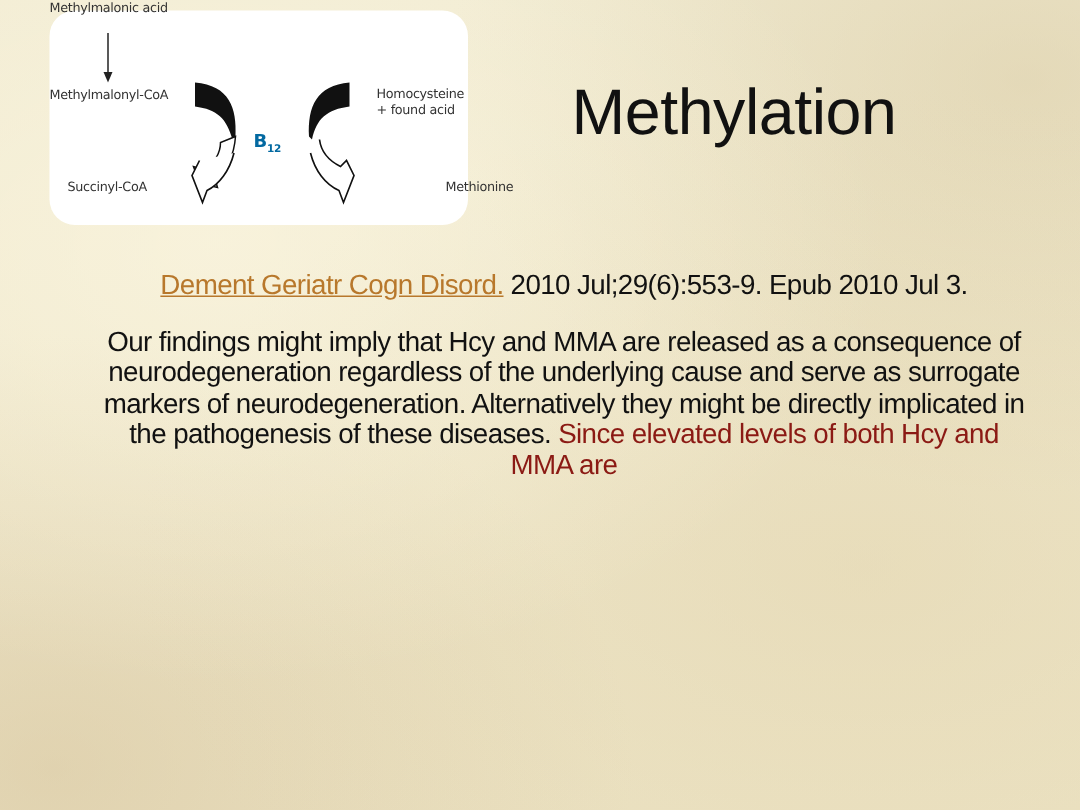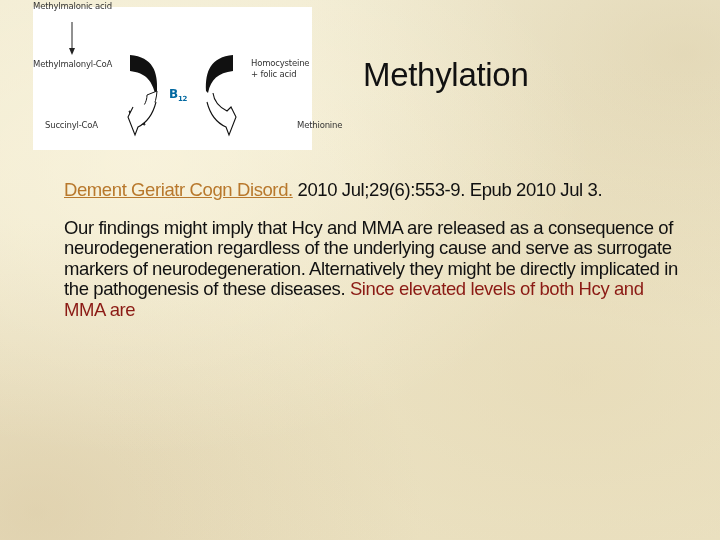--- a/index.html
+++ b/index.html
@@ -11,38 +11,39 @@
       radial-gradient(ellipse at 80% 70%, rgba(225,210,170,0.45) 0%, rgba(225,210,170,0) 60%),
       radial-gradient(ellipse at 95% 10%, rgba(215,200,160,0.5) 0%, rgba(215,200,160,0) 40%),
       radial-gradient(ellipse at 5% 95%, rgba(210,190,150,0.45) 0%, rgba(210,190,150,0) 40%),
       linear-gradient(180deg, #f1ebd2 0%, #ece3c4 100%);
     font-family: "Liberation Sans", sans-serif;
     color: #111;
   }
   .figure {
     position: absolute; left: 33px; top: 7px; width: 279px; height: 143px;
     background: #ffffff;
+    border-radius: 17px;
   }
   .figure svg { position: absolute; left: 0; top: 0; }
   .fig-label {
     position: absolute; font-family: "DejaVu Sans", sans-serif;
     font-size: 8.5px; color: #333; line-height: 10px; white-space: nowrap;
     letter-spacing: -0.2px;
   }
   .title {
-    position: absolute; left: 363px; top: 50px;
-    font-size: 33px; color: #111; font-family: "Liberation Sans", sans-serif;
+    position: absolute; left: 381px; top: 50px;
+    font-size: 43px; color: #111; font-family: "Liberation Sans", sans-serif;
     letter-spacing: -0.3px; line-height: 50px; white-space: nowrap;
   }
   .content {
     position: absolute; left: 48px; top: 180px; width: 640px;
     font-size: 18.5px; line-height: 20.5px; letter-spacing: -0.4px;
     font-family: "Liberation Sans", sans-serif;
   }
-  .para { margin: 0 0 16px 16px; }
+  .para { margin: 0 0 16px 16px; text-align: center; }
   .para.citation { margin-bottom: 17px; }
   .para.headline { font-weight: bold; margin-bottom: 16px; }
   .journal-link { color: #b8782c; text-decoration: underline; cursor: pointer; }
   .highlight-red { color: #8b1a14; }
 </style>
 </head>
 <body>
 
 <div class="figure">
   <svg width="279" height="143" viewBox="0 0 279 143">
@@ -54,21 +55,21 @@
     <path d="M124,84 C123,98 118,106 110,111 L112,118 L100,115 L96,104 L103,106 C110,102 114,95 114,88 Z" fill="#fff" stroke="#111" stroke-width="1"></path>
     <path d="M100,100 L95,110 L102,128 L105,120 C113,116 120,107 123,95" fill="#fff" stroke="#111" stroke-width="1.1"></path>
 
     <path d="M200,48 C178,50 172,64 173,84 L175,86 C178,72 185,66 200,64 Z" fill="#111"></path>
     <path d="M174,95 C177,107 184,116 193,120 L196,128 L203,110 L198,100 L194,104 C186,100 181,94 180,86" fill="#fff" stroke="#111" stroke-width="1.1"></path>
   </svg>
   <span class="fig-label" style="left:0px; top:-6px;">Methylmalonic acid</span>
   <span class="fig-label" style="left:0px; top:52px;">Methylmalonyl-CoA</span>
   <span class="fig-label" style="left:12px; top:113px;">Succinyl-CoA</span>
   <span class="fig-label" style="left:218px; top:51px;">Homocysteine</span>
-  <span class="fig-label" style="left:218px; top:62px;">+ folic acid</span>
+  <span class="fig-label" style="left:218px; top:62px;">+ found acid</span>
   <span class="fig-label" style="left:218px; top:113px;padding-left:46px;">Methionine</span>
   <span class="fig-label" style="left:136px; top:82px; font-weight:bold; font-size:12px; color:#0369a1;"><span>B</span><sub style="font-size:7px;">12</sub></span>
 </div>
 
 <div class="title">Methylation</div>
 
 <div class="content">
   <p class="para citation"><span class="journal-link">Dement Geriatr Cogn Disord.</span><span> 2010 Jul;29(6):553-9. Epub 2010 Jul 3.</span></p>
   <p class="para"><span>Our findings might imply that Hcy and MMA are released as a consequence of neurodegeneration regardless of the underlying cause and serve as surrogate markers of neurodegeneration. Alternatively they might be directly implicated in the pathogenesis of these diseases. </span><span class="highlight-red">Since elevated levels of both Hcy and MMA are</span></p>
 </div>

